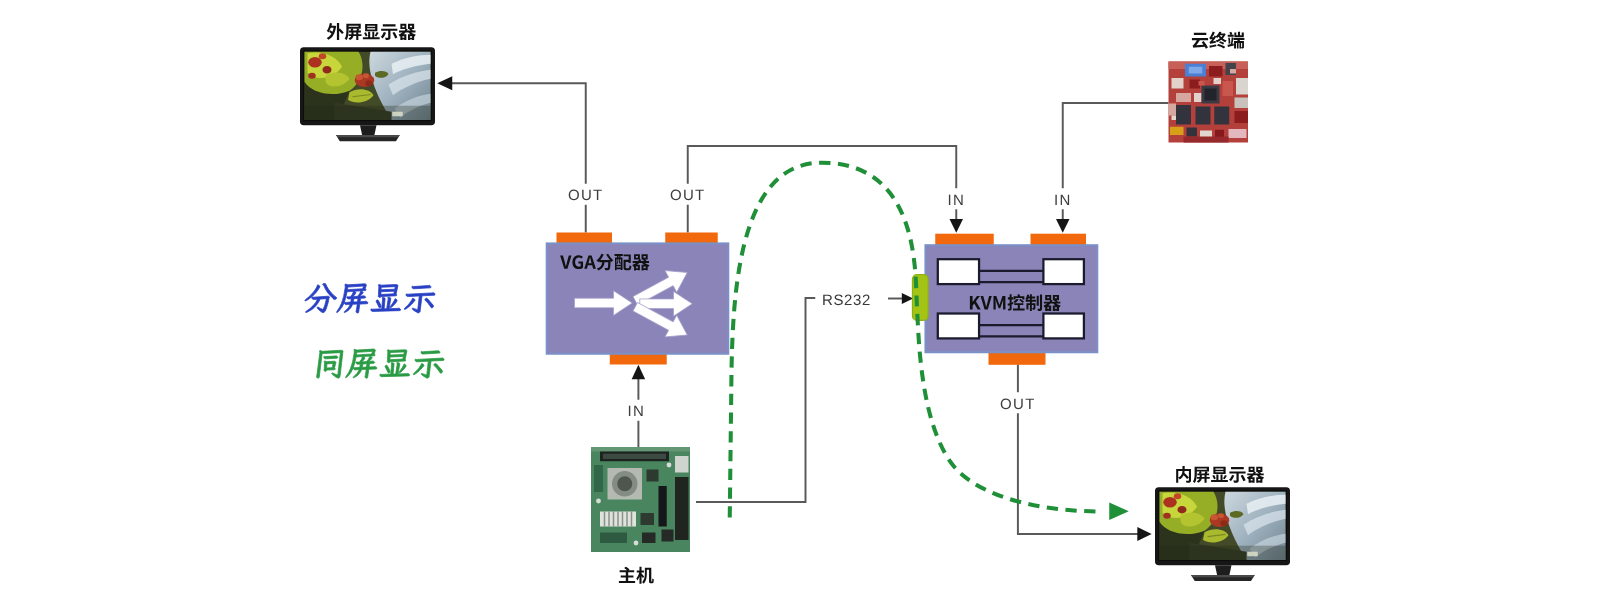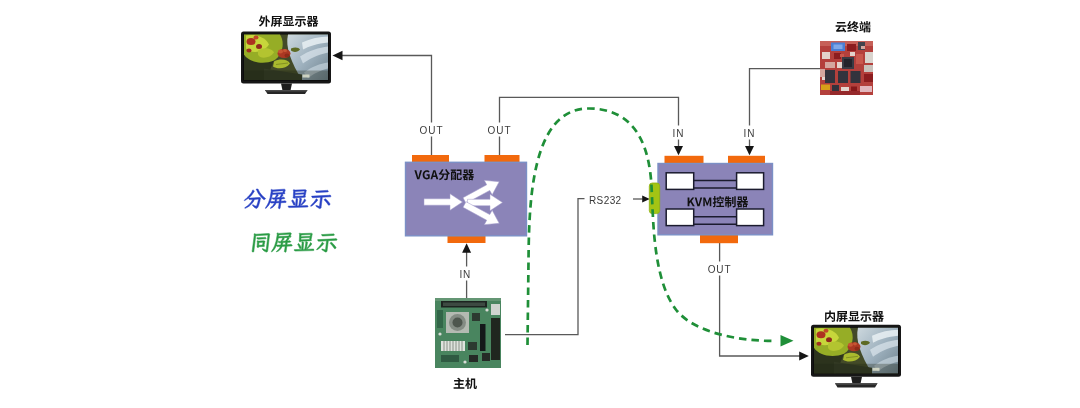--- a/index.html
+++ b/index.html
@@ -1,14 +1,14 @@
 <!DOCTYPE html>
 <html><head><meta charset="utf-8"><style>
 html,body{margin:0;padding:0;background:#ffffff;}
-#c{position:relative;width:996px;height:408px;background:#ffffff;overflow:hidden;padding-left:41px;}
+#c{position:relative;width:996px;height:408px;background:#ffffff;overflow:hidden;}
 text{font-family:"Liberation Sans",sans-serif;}
 </style></head><body>
 <div id="c">
 <svg width="1080" height="408" viewBox="0 0 1080 408">
 <defs>
 <linearGradient id="water" x1="0" y1="0" x2="1" y2="1">
  <stop offset="0" stop-color="#cdd8de"></stop>
           <stop offset="0.5" stop-color="#9fb2bf"></stop>
           <stop offset="1" stop-color="#70838f"></stop>
 </linearGradient>

